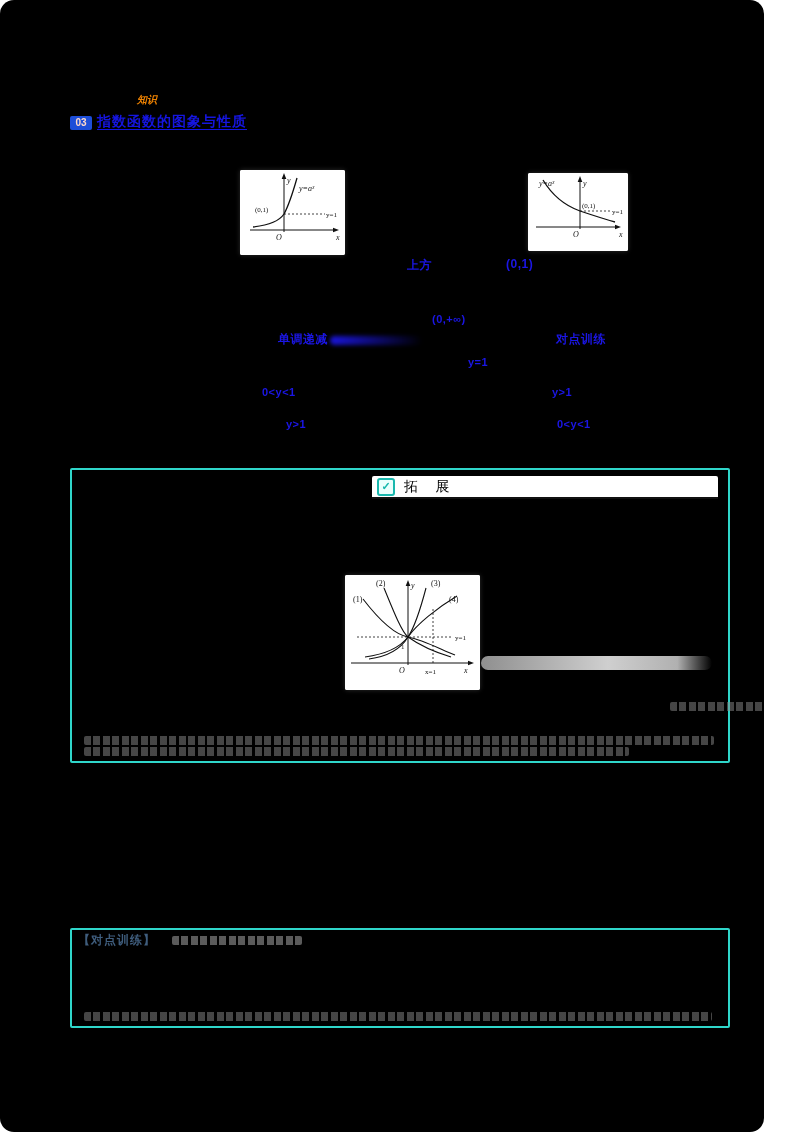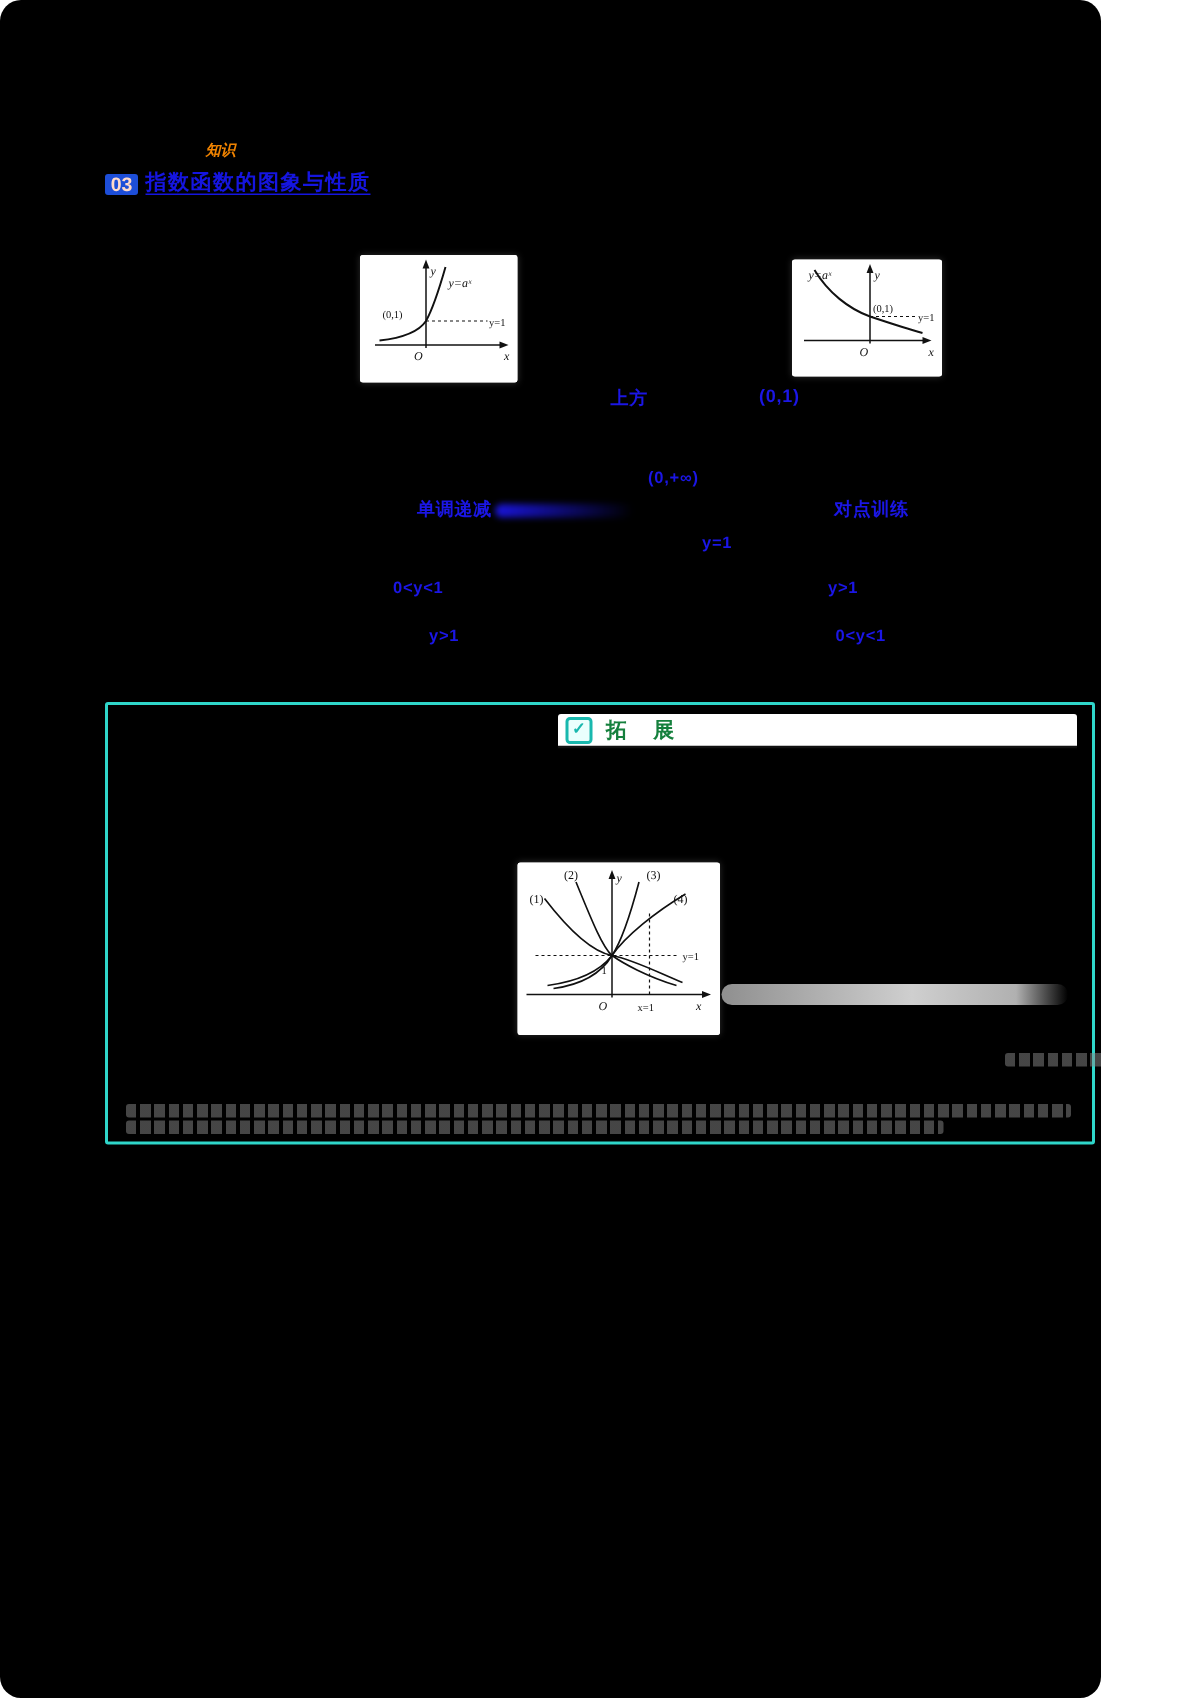--- a/index.html
+++ b/index.html
@@ -1,39 +1,39 @@
 <!DOCTYPE html>
 <html><head>
 <meta charset="utf-8">
 <style>
   html,body{margin:0;padding:0;background:#ffffff;}
   .page{position:relative;width:734px;height:1132px;background:#000;border-radius:14px;overflow:hidden;
-        font-family:"Liberation Sans", sans-serif;}
+        font-family:"Liberation Sans", sans-serif;padding-left:30px;}
   .abs{position:absolute;}
   .ans{color:#1b16e6;font-weight:bold;font-size:12px;letter-spacing:.5px;text-align:right;}
   .ans-sm{font-size:11px;}
   .eyebrow{color:#f08300;font-size:10px;font-style:italic;font-weight:bold;}
-  .badge{background:#1d4ed8;color:#ffd9c9;font-size:13px;font-weight:bold;width:22px;height:14px;
+  .badge{background:#1d4ed8;color:#ffd9c9;font-size:10px;font-weight:bold;width:22px;height:14px;
          line-height:14px;text-align:center;border-radius:2px;}
   .title{color:#1515e0;font-weight:bold;font-size:14px;text-decoration:underline;text-underline-offset:3px;
          letter-spacing:1px;}
   .panel{background:#fff;border-radius:2px;box-shadow:0 0 5px rgba(255,255,255,.18);}
   .teal-box{position:absolute;border:2px solid #2fd6ca;background:#000;border-radius:2px;}
   .ghost{position:absolute;height:9px;opacity:.5;border-radius:2px;
          background:repeating-linear-gradient(90deg,#8b8b8b 0 7px,transparent 7px 9.5px);}
   .smear{position:absolute;height:9px;border-radius:5px;filter:blur(2px);
          background:linear-gradient(90deg,rgba(27,22,230,.95),rgba(27,22,230,0));}
   .gray-bar{position:absolute;height:14px;border-radius:7px;opacity:.9;
             background:linear-gradient(90deg,#9f9f9f,#e6e6e6 55%,#c4c4c4 85%,rgba(200,200,200,0));}
   .exp-header{position:absolute;background:#fff;border-bottom:2px solid #111;height:21px;display:flex;
               align-items:center;border-radius:2px 2px 0 0;}
   .check-icon{display:inline-block;width:14px;height:14px;margin-left:5px;border:2px solid #19b8ae;
               border-radius:3px;background:#eafffd;color:#19b8ae;font-size:11px;line-height:13px;
               text-align:center;font-weight:bold;}
-  .exp-label{font-family:"Liberation Serif", serif;font-weight:bold;font-size:14px;color:#15803d;
+  .exp-label{font-family:"Liberation Serif", serif;font-weight:normal;font-size:14px;color:#000000;
              letter-spacing:7px;margin-left:9px;}
   .sum-char{display:inline-block;width:16px;height:16px;line-height:15px;text-align:center;
             border:1px solid #2fd6ca;border-radius:50%;color:#2fd6ca;font-size:11px;font-weight:bold;
             font-family:"Liberation Serif", serif;margin-right:3px;}
   .sum-arrow{color:#2fd6ca;font-weight:bold;font-size:13px;margin-left:2px;}
   .practice-label{color:#3f5d7d;font-weight:bold;font-size:12px;letter-spacing:1px;}
   .sliver{position:absolute;background:#f2f2f2;border-radius:3px 0 0 3px;}
   svg text{fill:#111;font-family:"Liberation Serif", serif;}
   .math{font-style:italic;}
   .t7{font-size:7px;} .t8{font-size:8px;}
@@ -120,14 +120,19 @@
     <text x="66" y="13" class="math t8">y</text>
     <text x="110" y="65" class="t7">y=1</text>
     <text x="56" y="74" class="t7">1</text>
     <text x="54" y="98" class="math t8">O</text>
     <text x="80" y="99" class="t7">x=1</text>
     <text x="119" y="98" class="math t8">x</text>
   </svg>
   <div class="gray-bar" style="left:481px;top:656px;width:231px"></div>
 
 
+  <div class="teal-box" style="left:70px;top:928px;width:656px;height:96px">
+    <span class="abs practice-label" style="left:6px;top:2px">【对点训练】</span>
+    <div class="ghost" style="left:100px;top:6px;width:130px;opacity:.65"></div>
+    <div class="ghost" style="left:12px;bottom:5px;width:628px"></div>
+  </div>
 
 </div>
 
 </body></html>

